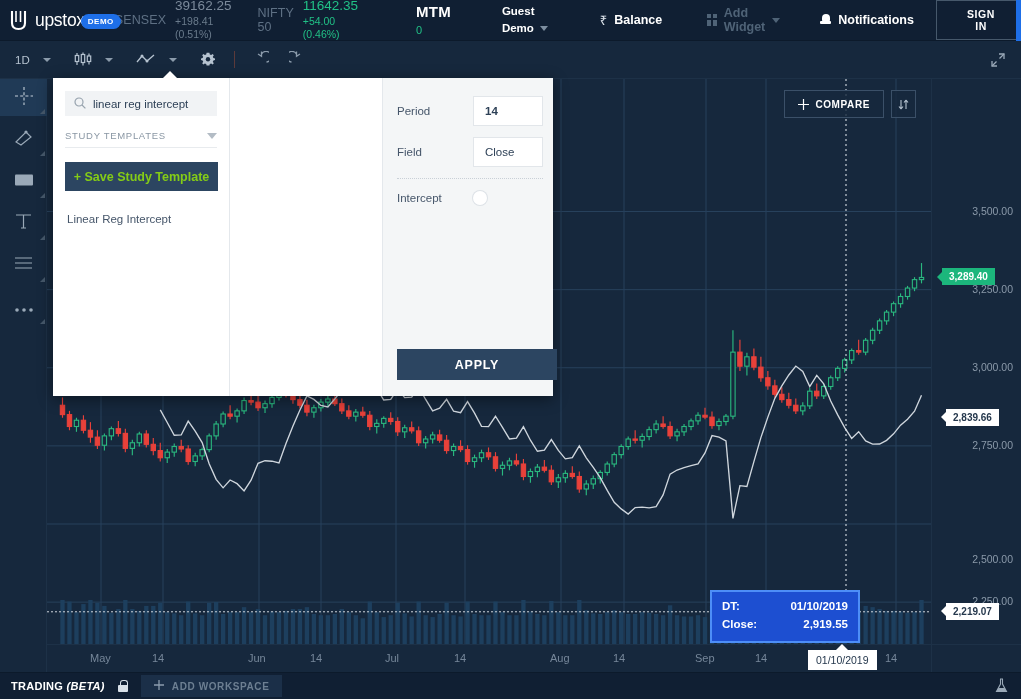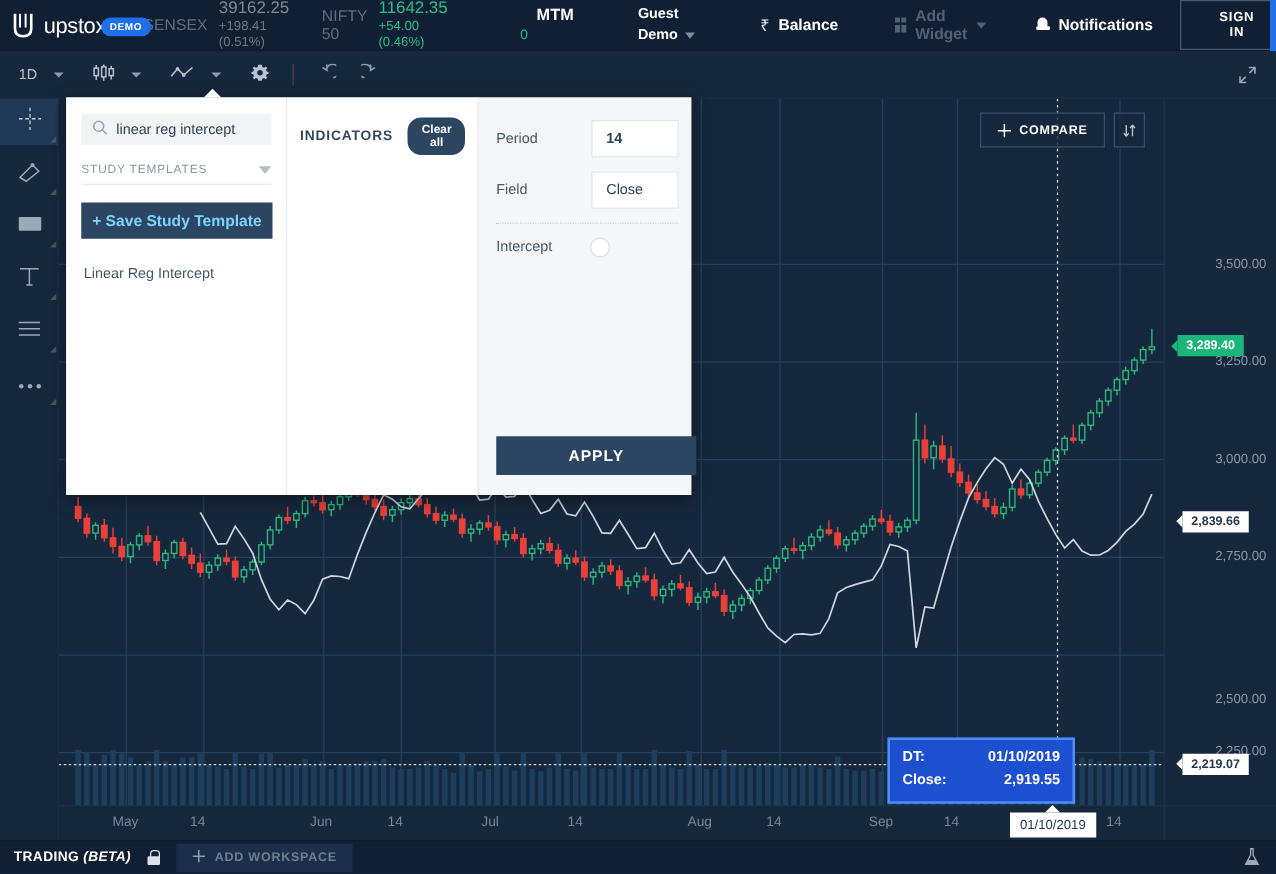--- a/index.html
+++ b/index.html
@@ -30,21 +30,21 @@
   .idx-name { color: #5e7084; font-size: 12.5px; letter-spacing: 0.1px; }
   .idx-vals { margin-left: 9px; line-height: 1.25; }
   .idx-price { font-size: 13.5px; }
   .idx-price.grey { color: #7b8a9b; }
   .idx-price.green { color: #21c086; }
   .idx-chg { font-size: 10.5px; }
   .idx-chg.grey { color: #6a7b8c; }
   .idx-chg.green { color: #21c086; }
   .hdr-sep { width: 1px; height: 26px; background: #25374c; }
   .mtm-block { text-align: left; line-height: 1.45; }
-  .mtm-lbl { color: #ffffff; font-size: 13px; font-weight: bold; letter-spacing: 0.2px; margin-left: 13px; }
+  .mtm-lbl { color: #ffffff; font-size: 15px; font-weight: bold; letter-spacing: 0.2px; }
   .mtm-val { color: #21c086; font-size: 11px; }
   .guest-block { line-height: 1.45; }
   .guest-l1 { color: #ffffff; font-size: 11.5px; font-weight: bold; }
   .guest-l2 { color: #ffffff; font-size: 11.5px; font-weight: bold; display: flex; align-items: center; gap: 6px; }
   .caret-d {
     width: 0; height: 0; border-left: 4.5px solid transparent;
     border-right: 4.5px solid transparent; border-top: 5px solid #7d8ea0;
   }
   .hdr-item { display: flex; align-items: center; gap: 7px; color: #ffffff; font-size: 12.5px; font-weight: bold; }
   .hdr-item.dim { color: #4f6377; }
@@ -189,21 +189,21 @@
     justify-content: space-between; padding-bottom: 6px;
     border-bottom: 1px solid #e8ebee; cursor: pointer;
   }
   .tmpl-row span { color: #8a97a4; font-size: 9.5px; letter-spacing: 0.7px; }
   .tmpl-caret {
     width: 0; height: 0; border-left: 5px solid transparent;
     border-right: 5px solid transparent; border-top: 6px solid #b3bcc5;
   }
   .save-tmpl-btn {
     margin: 14px 12px 0 12px; width: 153px; height: 29px; background: #2c4561;
-    color: #7dd3fc; font-size: 12.5px; font-weight: bold; border: none;
+    color: #84cc16; font-size: 12.5px; font-weight: bold; border: none;
     cursor: pointer; font-family: "Liberation Sans", sans-serif;
   }
   .result-item {
     margin-top: 17px; padding: 5px 14px; color: #46566a; font-size: 11.5px;
     cursor: pointer;
   }
   .dlg-mid { width: 153px; border-right: 1px solid #e4e8ec; background: #ffffff; padding: 16px 12px 0 10px; }
   .mid-head { display: flex; align-items: center; gap: 12px; }
   .mid-head .t { color: #33475f; font-size: 11px; font-weight: bold; letter-spacing: 0.7px; }
   .clear-all {
@@ -934,24 +934,20 @@
         <span>STUDY TEMPLATES</span>
         <span class="tmpl-caret"></span>
       </div>
 
       <button class="save-tmpl-btn">+ Save Study Template</button>
 
       <div class="result-item">Linear Reg Intercept</div>
     </div>
 
     <div class="dlg-mid">
-      <div class="mid-head">
-        <span class="t">INDICATORS</span>
-        <button class="clear-all">Clear all</button>
-      </div>
     </div>
 
     <div class="dlg-right">
       <div class="prm-row">
         <span class="prm-lbl">Period</span>
         <span class="prm-in bold">14</span>
       </div>
       <div class="prm-row">
         <span class="prm-lbl">Field</span>
         <span class="prm-in">Close</span>

